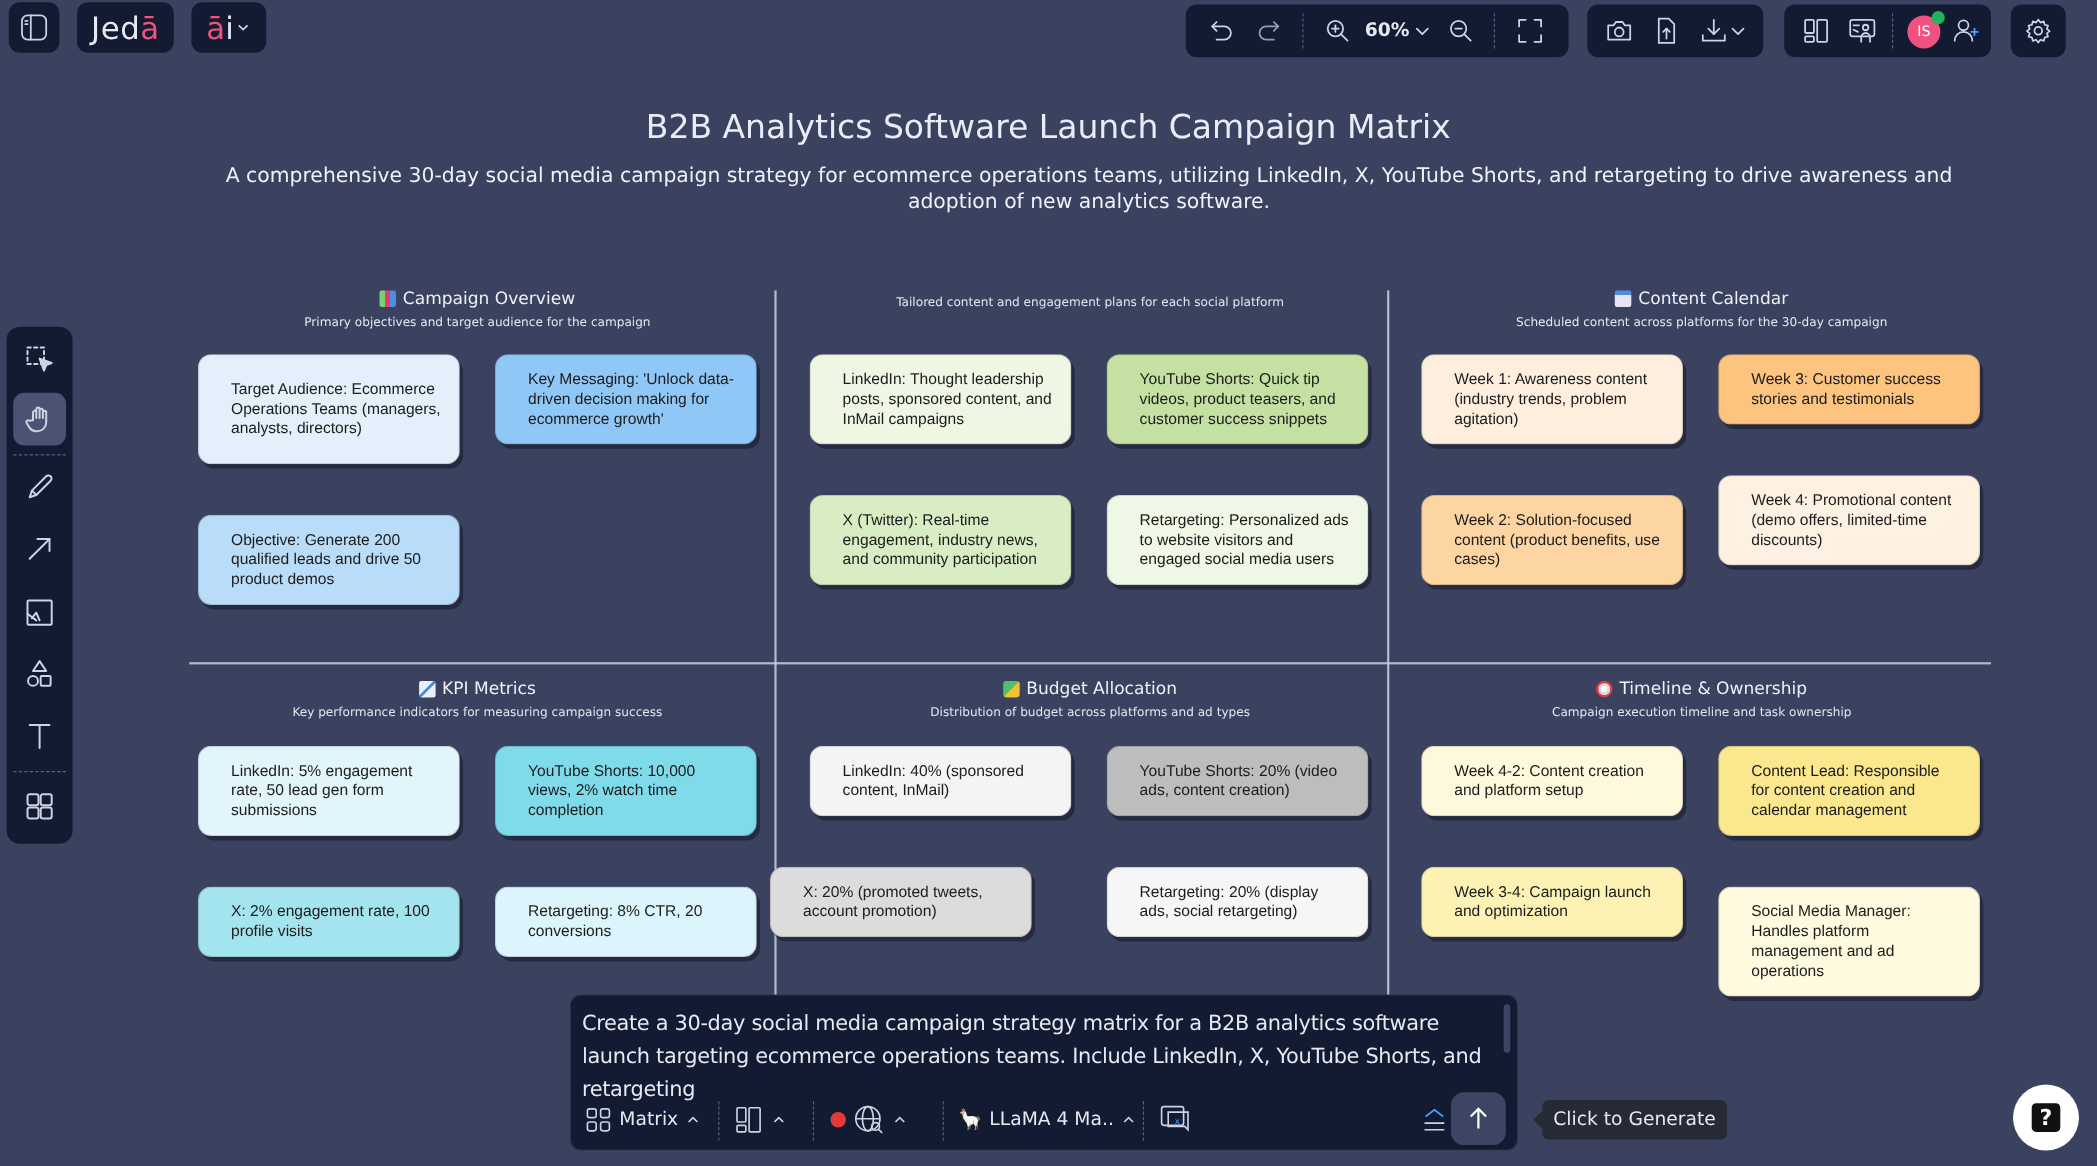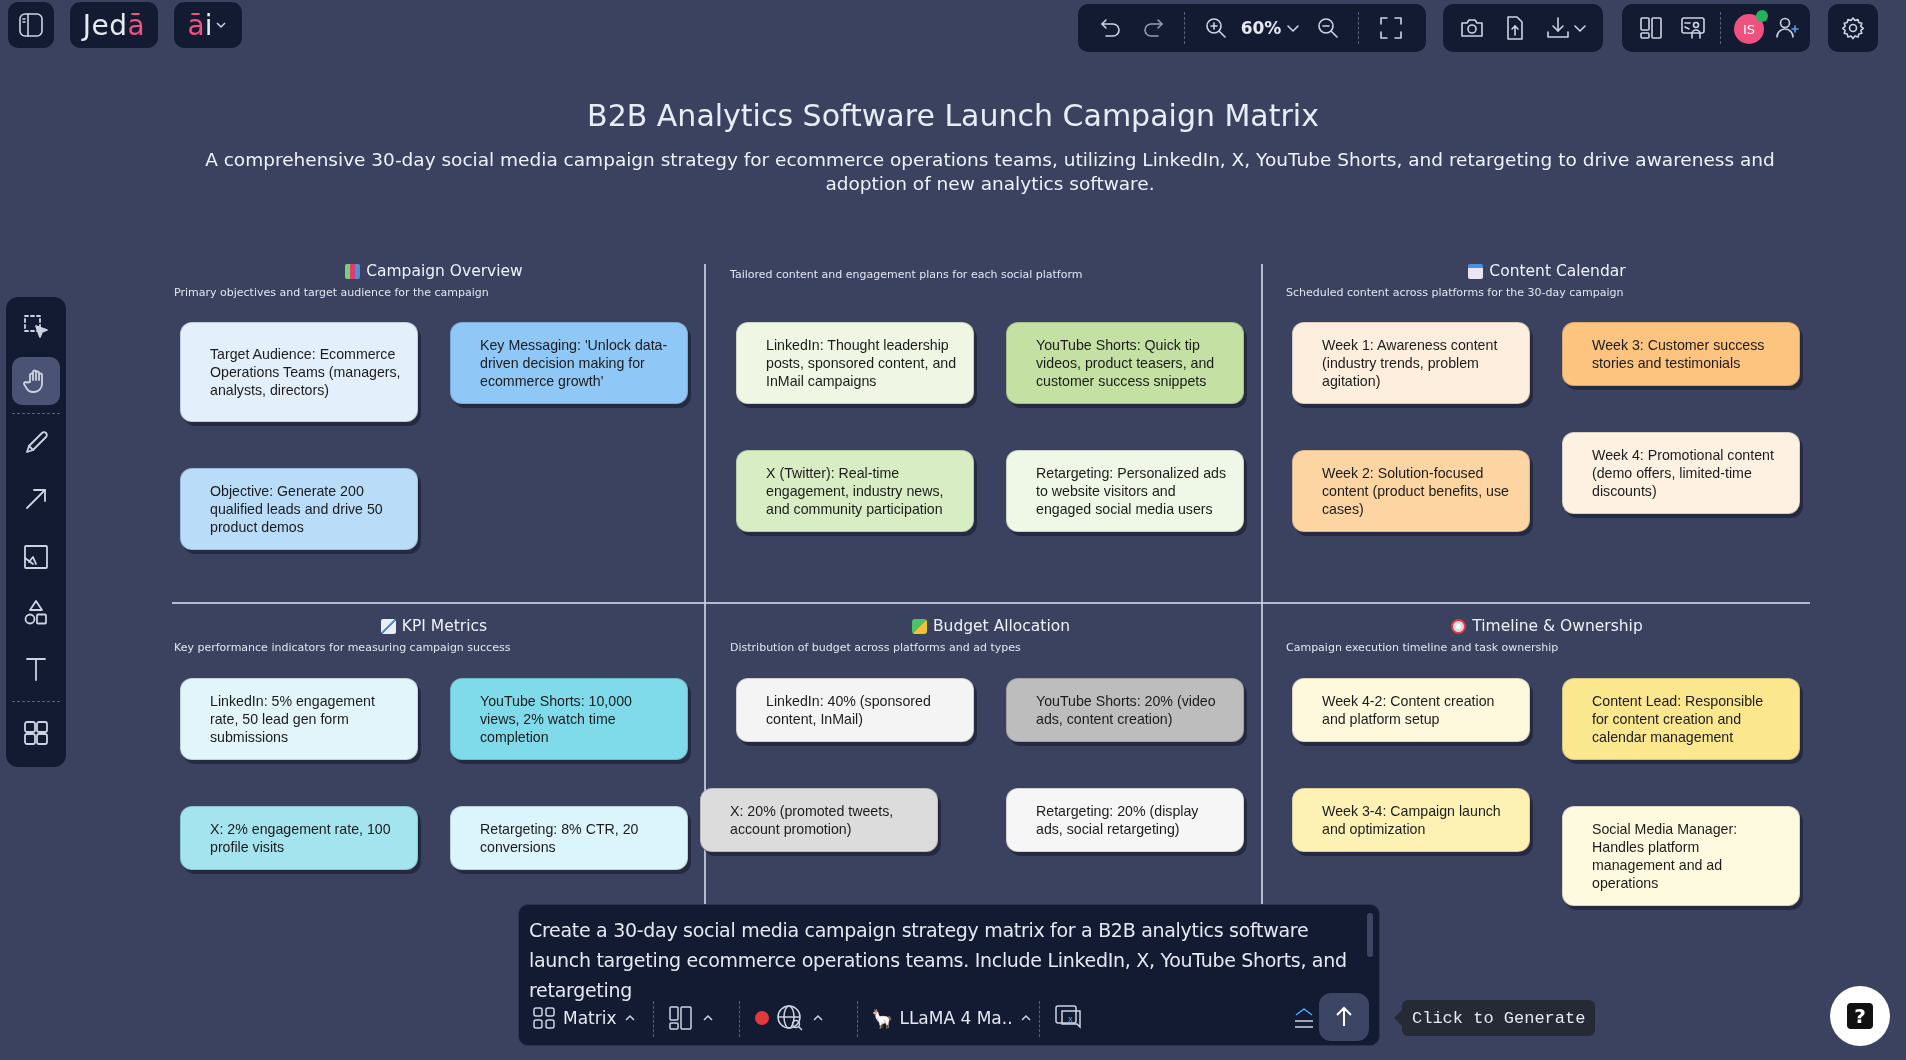--- a/index.html
+++ b/index.html
@@ -31,37 +31,37 @@
   .tool svg { stroke: #cdd3e2; fill: none; stroke-width: 1.8; stroke-linecap: round; stroke-linejoin: round; }
   .rail-sep { position:absolute; left: 6px; right: 6px; border-top: 1px dashed #56607c; }
 
   
   #page-title { position:absolute; left: 0; width: 1906px; top: 98px; text-align:center; font-size: 30px; color: #e8ecf4; font-family: "DejaVu Sans", sans-serif; font-weight: normal; }
   #page-subtitle { position:absolute; left: 170px; width: 1640px; top: 148px; text-align:center; font-size: 18.5px; line-height: 24px; color: #eef1f7; }
 
   
   .vline { position:absolute; width: 2px; background: #c9d0e2; opacity: 0.85; }
   .hline { position:absolute; height: 2px; background: #c9d0e2; opacity: 0.85; }
-  .section-head { position:absolute; }
+  .section-head { position:absolute; text-align:center; }
   .section-title { font-size: 15.5px; color: #eef1f7; display:flex; align-items:center; justify-content:center; gap: 6px; }
   .section-sub { font-size: 11px; color: #e2e6f0; margin-top: 6px; }
   .emoji { width: 15px; height: 15px; display:inline-block; border-radius: 2px; }
 
   .card { position:absolute; width: 238px; border-radius: 12px; padding: 12px 16px 12px 29px; font-family: "Liberation Sans", sans-serif; font-size: 14.2px; line-height: 18px; color: #1c1c1c; box-shadow: 3px 4px 0 rgba(20,24,40,0.55); border: 1px solid rgba(0,0,0,0.15); display:flex; align-items:center; }
 
   
   #prompt { position:absolute; left: 518px; top: 904px; width: 862px; height: 142px; background: #131b32; border-radius: 10px; border: 1px solid #2a3350; }
   #prompt-text { position:absolute; left: 10px; top: 10px; width: 840px; font-size: 19px; line-height: 30px; color: #e6e9f2; font-family: "DejaVu Sans", sans-serif; letter-spacing: -0.3px; }
   #prompt-scroll { position:absolute; right: 6px; top: 8px; width: 6px; height: 44px; background: #3c4563; border-radius: 3px; }
   .pt-item { position:absolute; top: 96px; height: 34px; display:flex; align-items:center; gap: 6px; color: #e6e9f2; font-size: 17px; }
   .pt-item svg { stroke: #cdd3e2; fill: none; stroke-width: 1.5; }
   .pt-sep { position:absolute; top: 96px; height: 36px; border-left: 1px dashed #56607c; }
   #send-btn { position:absolute; right: 10px; top: 88px; width: 50px; height: 48px; border-radius: 12px; background: #3c4563; display:flex; align-items:center; justify-content:center; }
 
-  #tooltip { position:absolute; left: 1402px; top: 1000px; height: 36px; padding: 17px 10px; background: #262a35; border-radius: 6px; color: #e6e9f2; font-size: 17px; display:flex; align-items:center;font-family:Liberation Mono, monospace; }
+  #tooltip { position:absolute; left: 1402px; top: 1000px; height: 36px; padding: 17px 10px; background: #262a35; border-radius: 6px; color: #e6e9f2; font-size: 17px; display:flex; align-items:center; }
   #tooltip:before { content:""; position:absolute; left: -8px; top: 10px; border-right: 8px solid #262a35; border-top: 8px solid transparent; border-bottom: 8px solid transparent; }
   #help-btn { position:absolute; left: 1830px; top: 986px; width: 60px; height: 60px; border-radius: 50%; background: #ffffff; display:flex; align-items:center; justify-content:center; }
 </style>
 </head>
 <body>
 
 <div class="panel icon-btn" id="tl-sidebar">
   <svg width="28" height="28" viewBox="0 0 28 28">
       <rect x="3" y="3" width="22" height="22" rx="5"></rect>
       <line x1="11" y1="3" x2="11" y2="25"></line>

